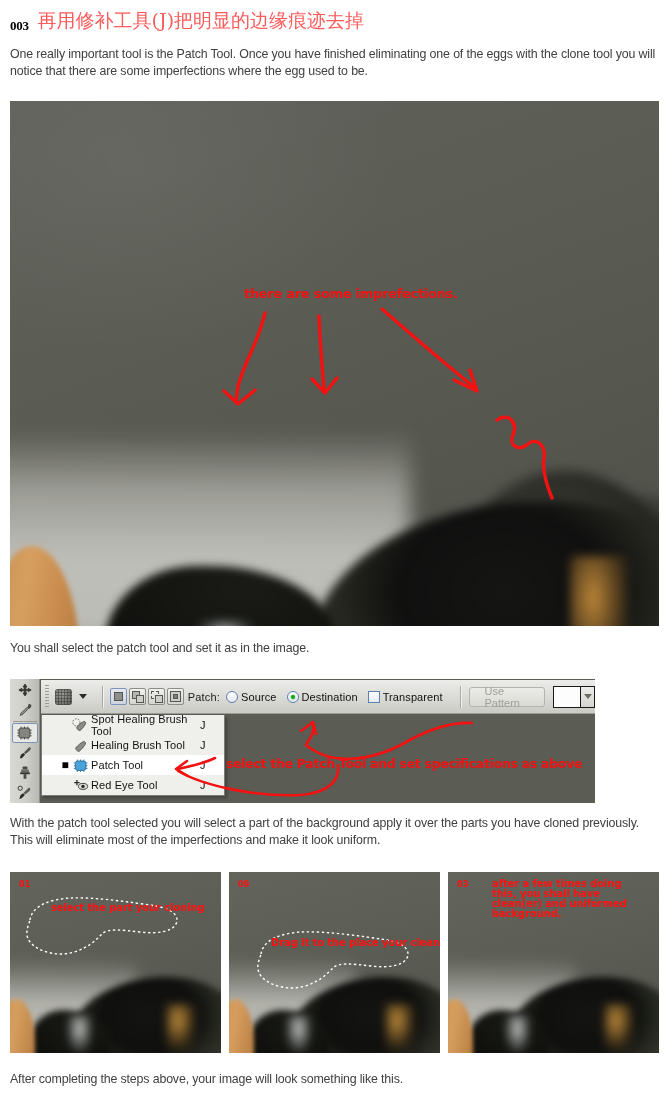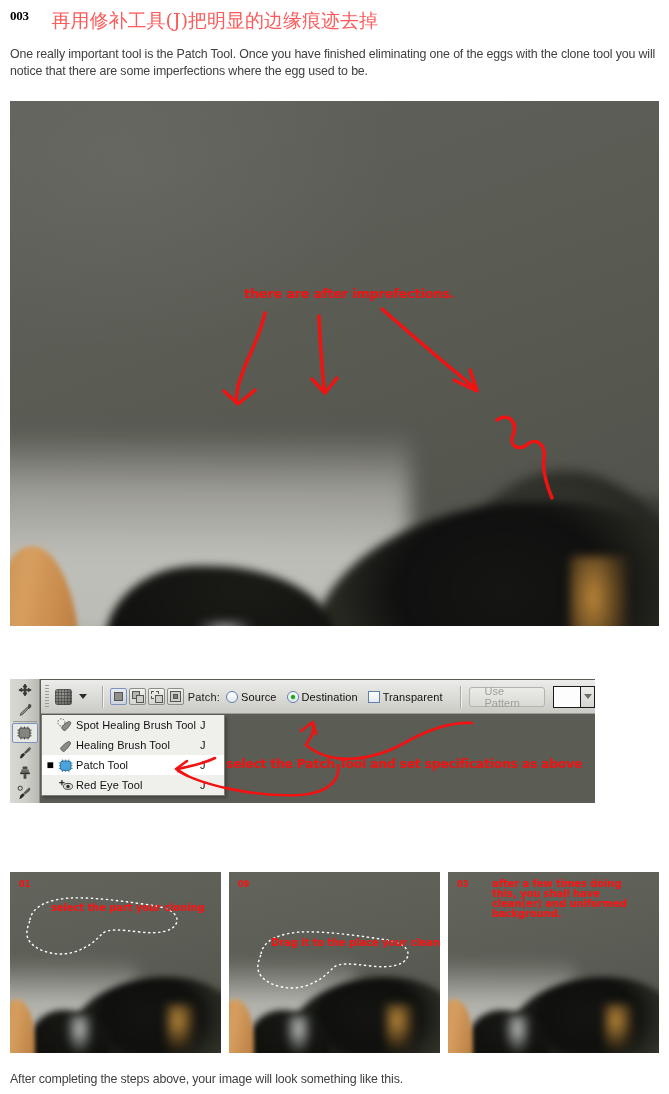--- a/index.html
+++ b/index.html
@@ -15,22 +15,22 @@
     height: 1094px;
     background: #ffffff;
     overflow: hidden;
   }
 
   
   .header {
     position: absolute;
     left: 10px; top: 8px;
     display: flex;
-    align-items: flex-start;
-    gap: 23px;
+    align-items: flex-end;
+    gap: 9px;
   }
   .hdr-num {
     font-family: "Liberation Serif", serif;
     font-weight: bold;
     font-size: 13px;
     color: #000000;
     letter-spacing: -0.3px;
   }
   .hdr-title {
     font-family: "DejaVu Serif", serif;
@@ -328,21 +328,21 @@
     width: 184px;
     background: #efefeb;
     border: 1px solid #7d7d78;
     border-top: none;
     box-shadow: 2px 2px 3px rgba(0,0,0,0.28);
   }
   .fly-item {
     height: 20px;
     display: flex;
     align-items: center;
-    padding-left: 4px;
+    padding-left: 19px;
     font-family: "Liberation Sans", sans-serif;
     font-size: 11px;
     color: #111;
     position: relative;
   }
   .fly-item.active {
     background: #ffffff;
   }
   .fly-dot {
     width: 8px;
@@ -473,36 +473,37 @@
     <div class="pm-bg"></div>
     <div class="pm-wall"></div>
     <div class="pm-topdark"></div>
     <div class="pm-egg2"></div>
     <div class="pm-egg"></div>
     <div class="pm-egg3"></div>
     <div class="pm-highlight"></div>
     <div class="pm-amber"></div>
     <div class="pm-finger"></div>
 
-    <span class="ann-text ann-main">there are after imprefections.</span>
+    <span class="ann-text ann-main">there are some imprefections.</span>
 
     <svg class="svg-overlay" width="649" height="525" viewBox="0 0 649 525">
       <g stroke="#f21212" stroke-width="3.4" fill="none" stroke-linecap="round" stroke-linejoin="round">
         <path d="M 255,212 C 247,245 238,252 228,285 L 226,300"></path>
         <path d="M 214,290 L 228,303 L 245,289"></path>
         <path d="M 309,215 C 310,240 312,265 314,288"></path>
         <path d="M 302,278 L 315,292 L 327,277"></path>
         <path d="M 372,208 C 404,236 434,262 464,286"></path>
         <path d="M 444,279 L 467,290 L 460,269"></path>
         <path d="M 487,319 C 499,311 508,322 503,334 C 498,346 510,350 518,343 C 526,336 536,344 534,357 C 532,370 537,385 542,397"></path>
       </g>
     </svg>
 
   </div>
 
+  <div class="para p2">You shall select the patch tool and set it as in the image.</div>
 
   <div class="ps-block">
 
     <div class="ps-leftcol">
       <div class="tool-btn">
         <svg width="16" height="14" viewBox="0 0 16 14">
             <path d="M8 1 L10 4 H8.8 V6.4 H11.2 V5.2 L14.2 7 L11.2 8.8 V7.6 H8.8 V10 H10 L8 13 L6 10 H7.2 V7.6 H4.8 V8.8 L1.8 7 L4.8 5.2 V6.4 H7.2 V4 H6 Z" fill="#3a3a38" stroke="#1c1c1a" stroke-width="0.6"></path>
           </svg>
       </div>
       <div class="tool-btn">
@@ -683,20 +684,21 @@
         <path d="M168,90 C187,86 197,83 205,79"></path>
         <path d="M177,82 L166,90 L178,97"></path>
         <path d="M168,92 C190,105 240,118 290,116 C320,114 330,100 328,86"></path>
       </g>
     </svg>
 
   </div>
 
   <span class="ann-ps">select the Patch Tool and set specifications as above</span>
 
+  <div class="para p3">With the patch tool selected you will select a part of the background apply it over the parts you have cloned previously. This will eliminate most of the imperfections and make it look uniform.</div>
 
   <div class="panels">
 
     <div class="panel">
       <div class="pn-bg"></div>
       <div class="pn-wall"></div>
       <div class="pn-egg"></div>
       <div class="pn-egg-b"></div>
       <div class="pn-hl"></div>
       <div class="pn-amber"></div>

